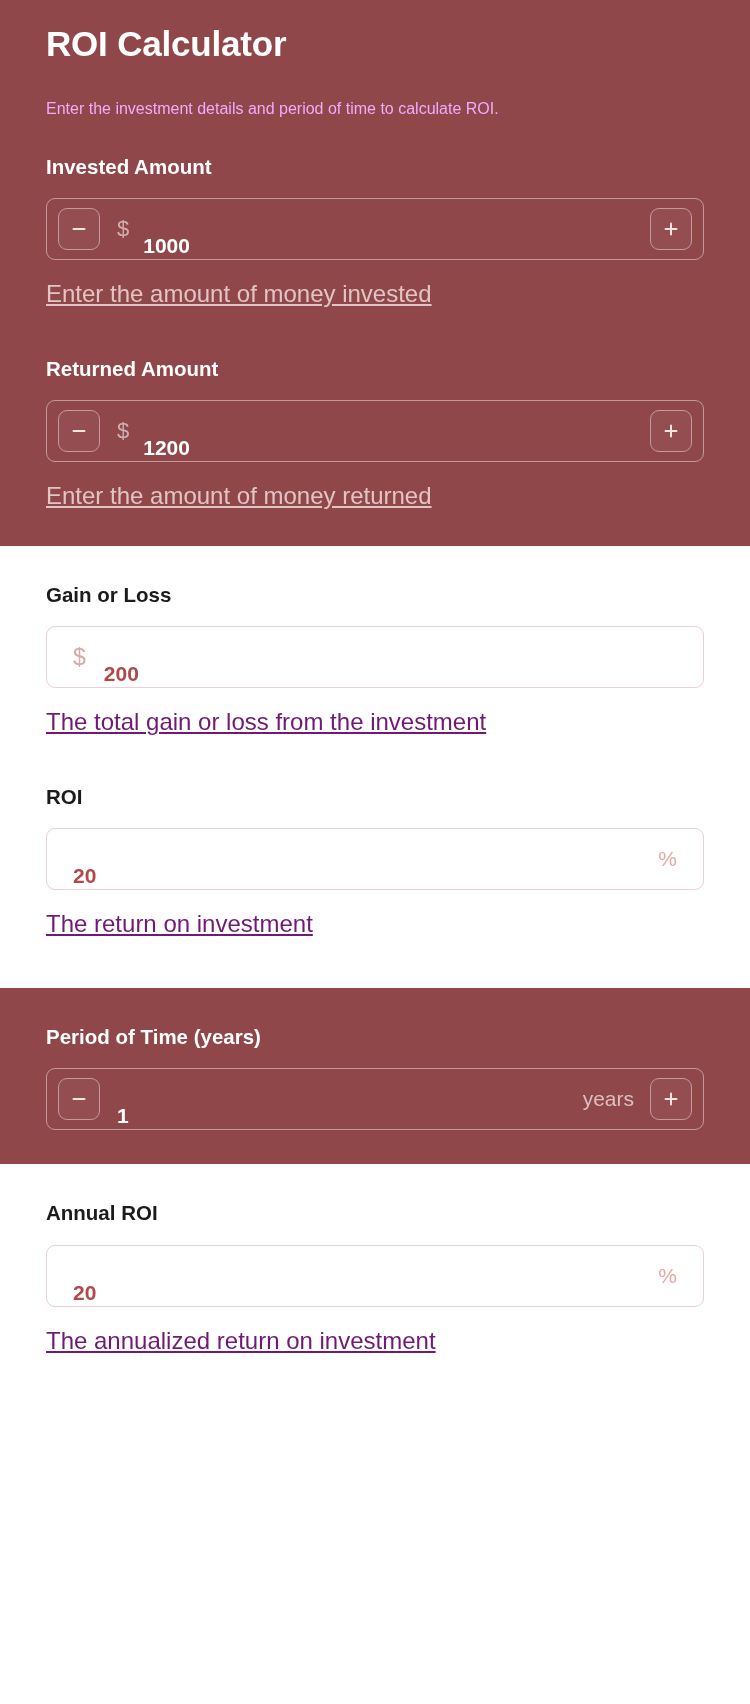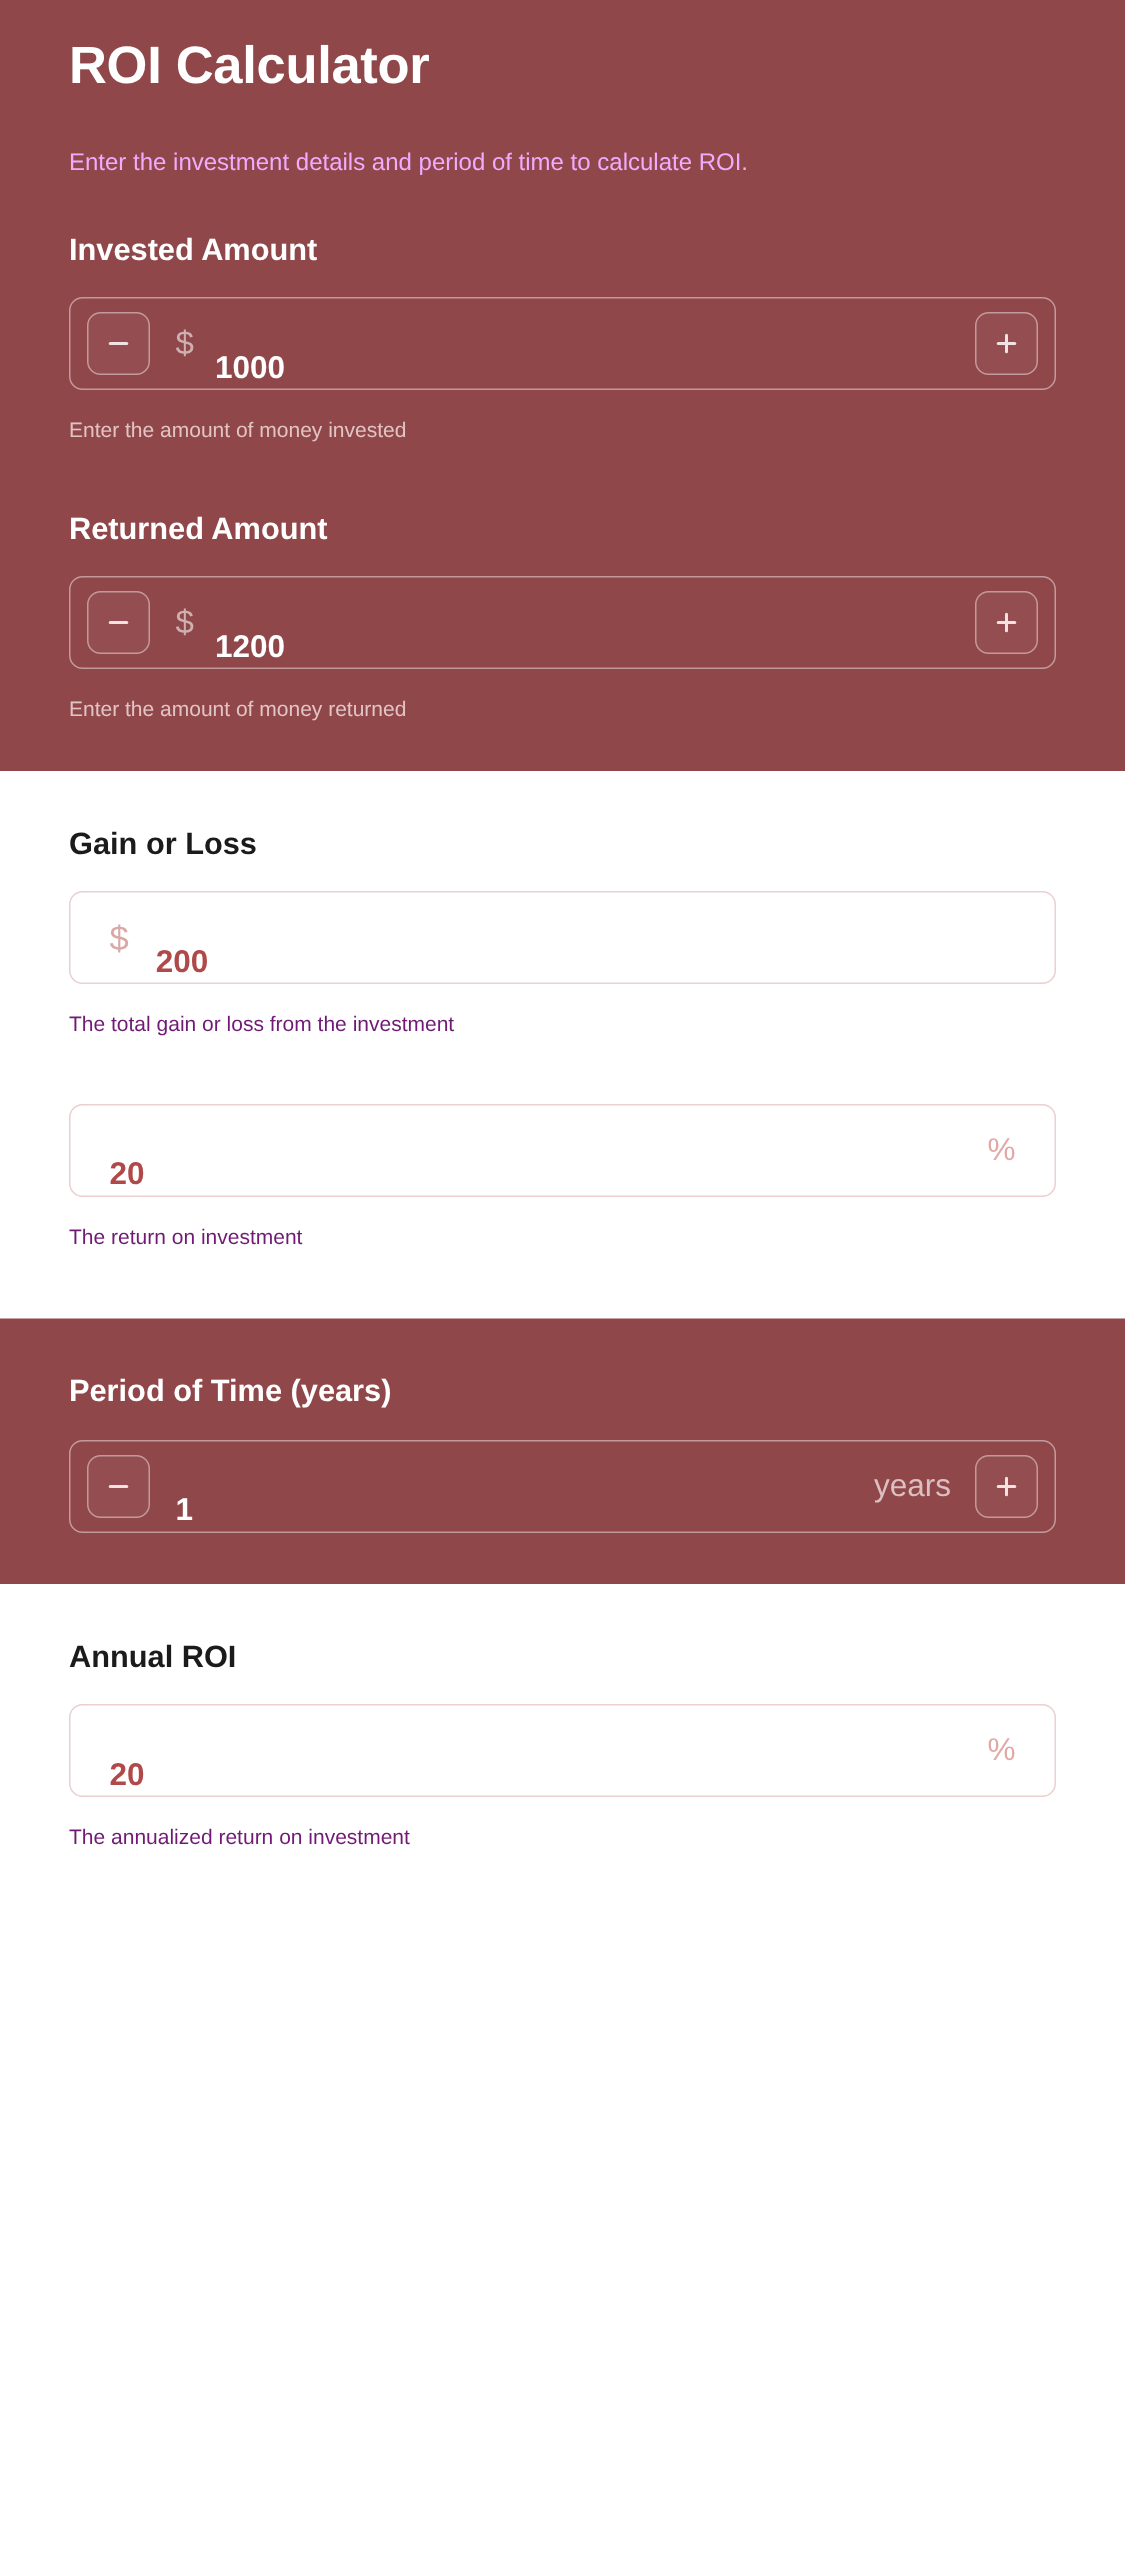--- a/index.html
+++ b/index.html
@@ -60,23 +60,24 @@
   .field-label {
     font-size: 20.5px;
     font-weight: 700;
     line-height: 1.3;
     margin-bottom: 18px;
   }
   .field-label--on-red   { color: #ffffff; }
   .field-label--on-white { color: #1b1b1b; }
 
   .help {
-    font-size: 14px;
+    font-size: 24px;
     line-height: 1.6;
     margin-top: 15px;
+    text-decoration: underline;
   }
   .help--on-red   { color: #e2c4c5; }
   .help--on-white { color: #701a75; }
 
   
   .input-shell {
     display: flex;
     align-items: center;
     height: 62px;
     border-radius: 9px;
@@ -231,20 +232,21 @@
         <span class="prefix-symbol prefix-symbol--white-card">$</span>
         <input class="value value--on-white" type="text" readonly="" value="200" style="">
       </div>
 
       <div class="help help--on-white">The total gain or loss from the investment</div>
     </div>
 
     <div class="gap-42"></div>
 
     <div class="field">
+      <div class="field-label field-label--on-white">ROI</div>
 
       <div class="input-shell input-shell--on-white">
         <input class="value value--on-white" type="text" readonly="" value="20" style="">
         <span class="suffix-unit suffix-unit--pct">%</span>
       </div>
 
       <div class="help help--on-white">The return on investment</div>
     </div>
   </div>
 

